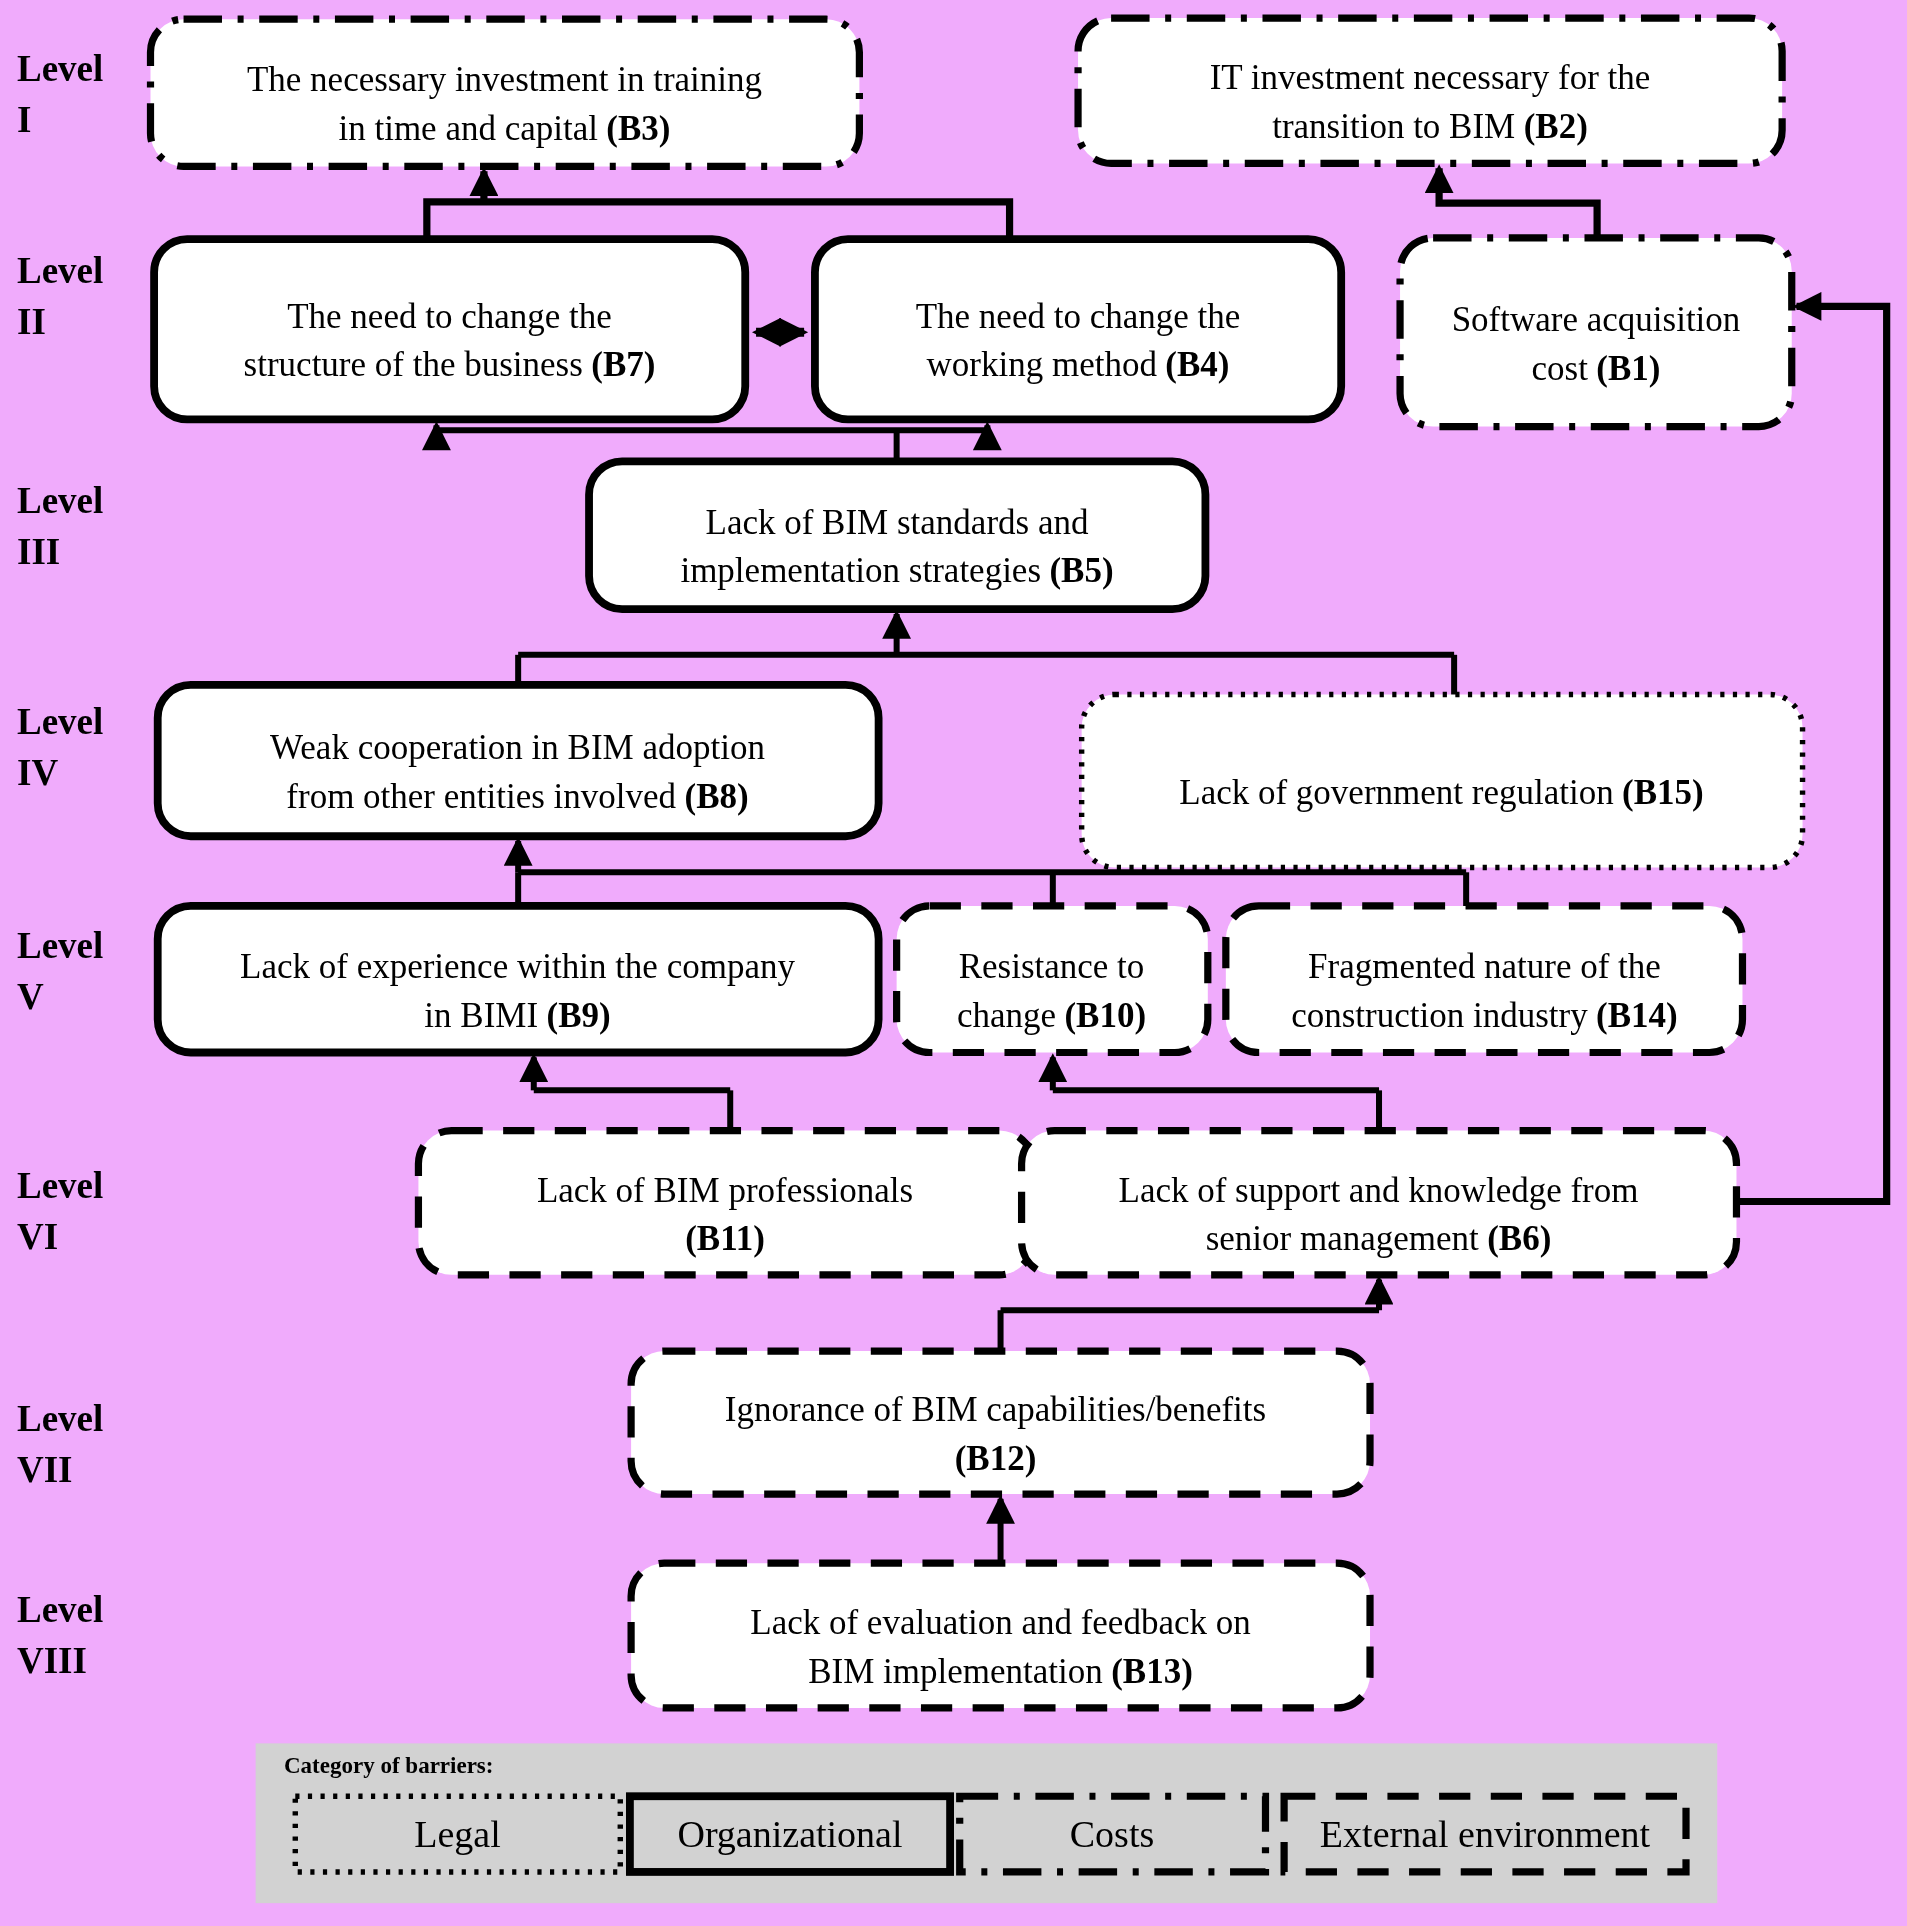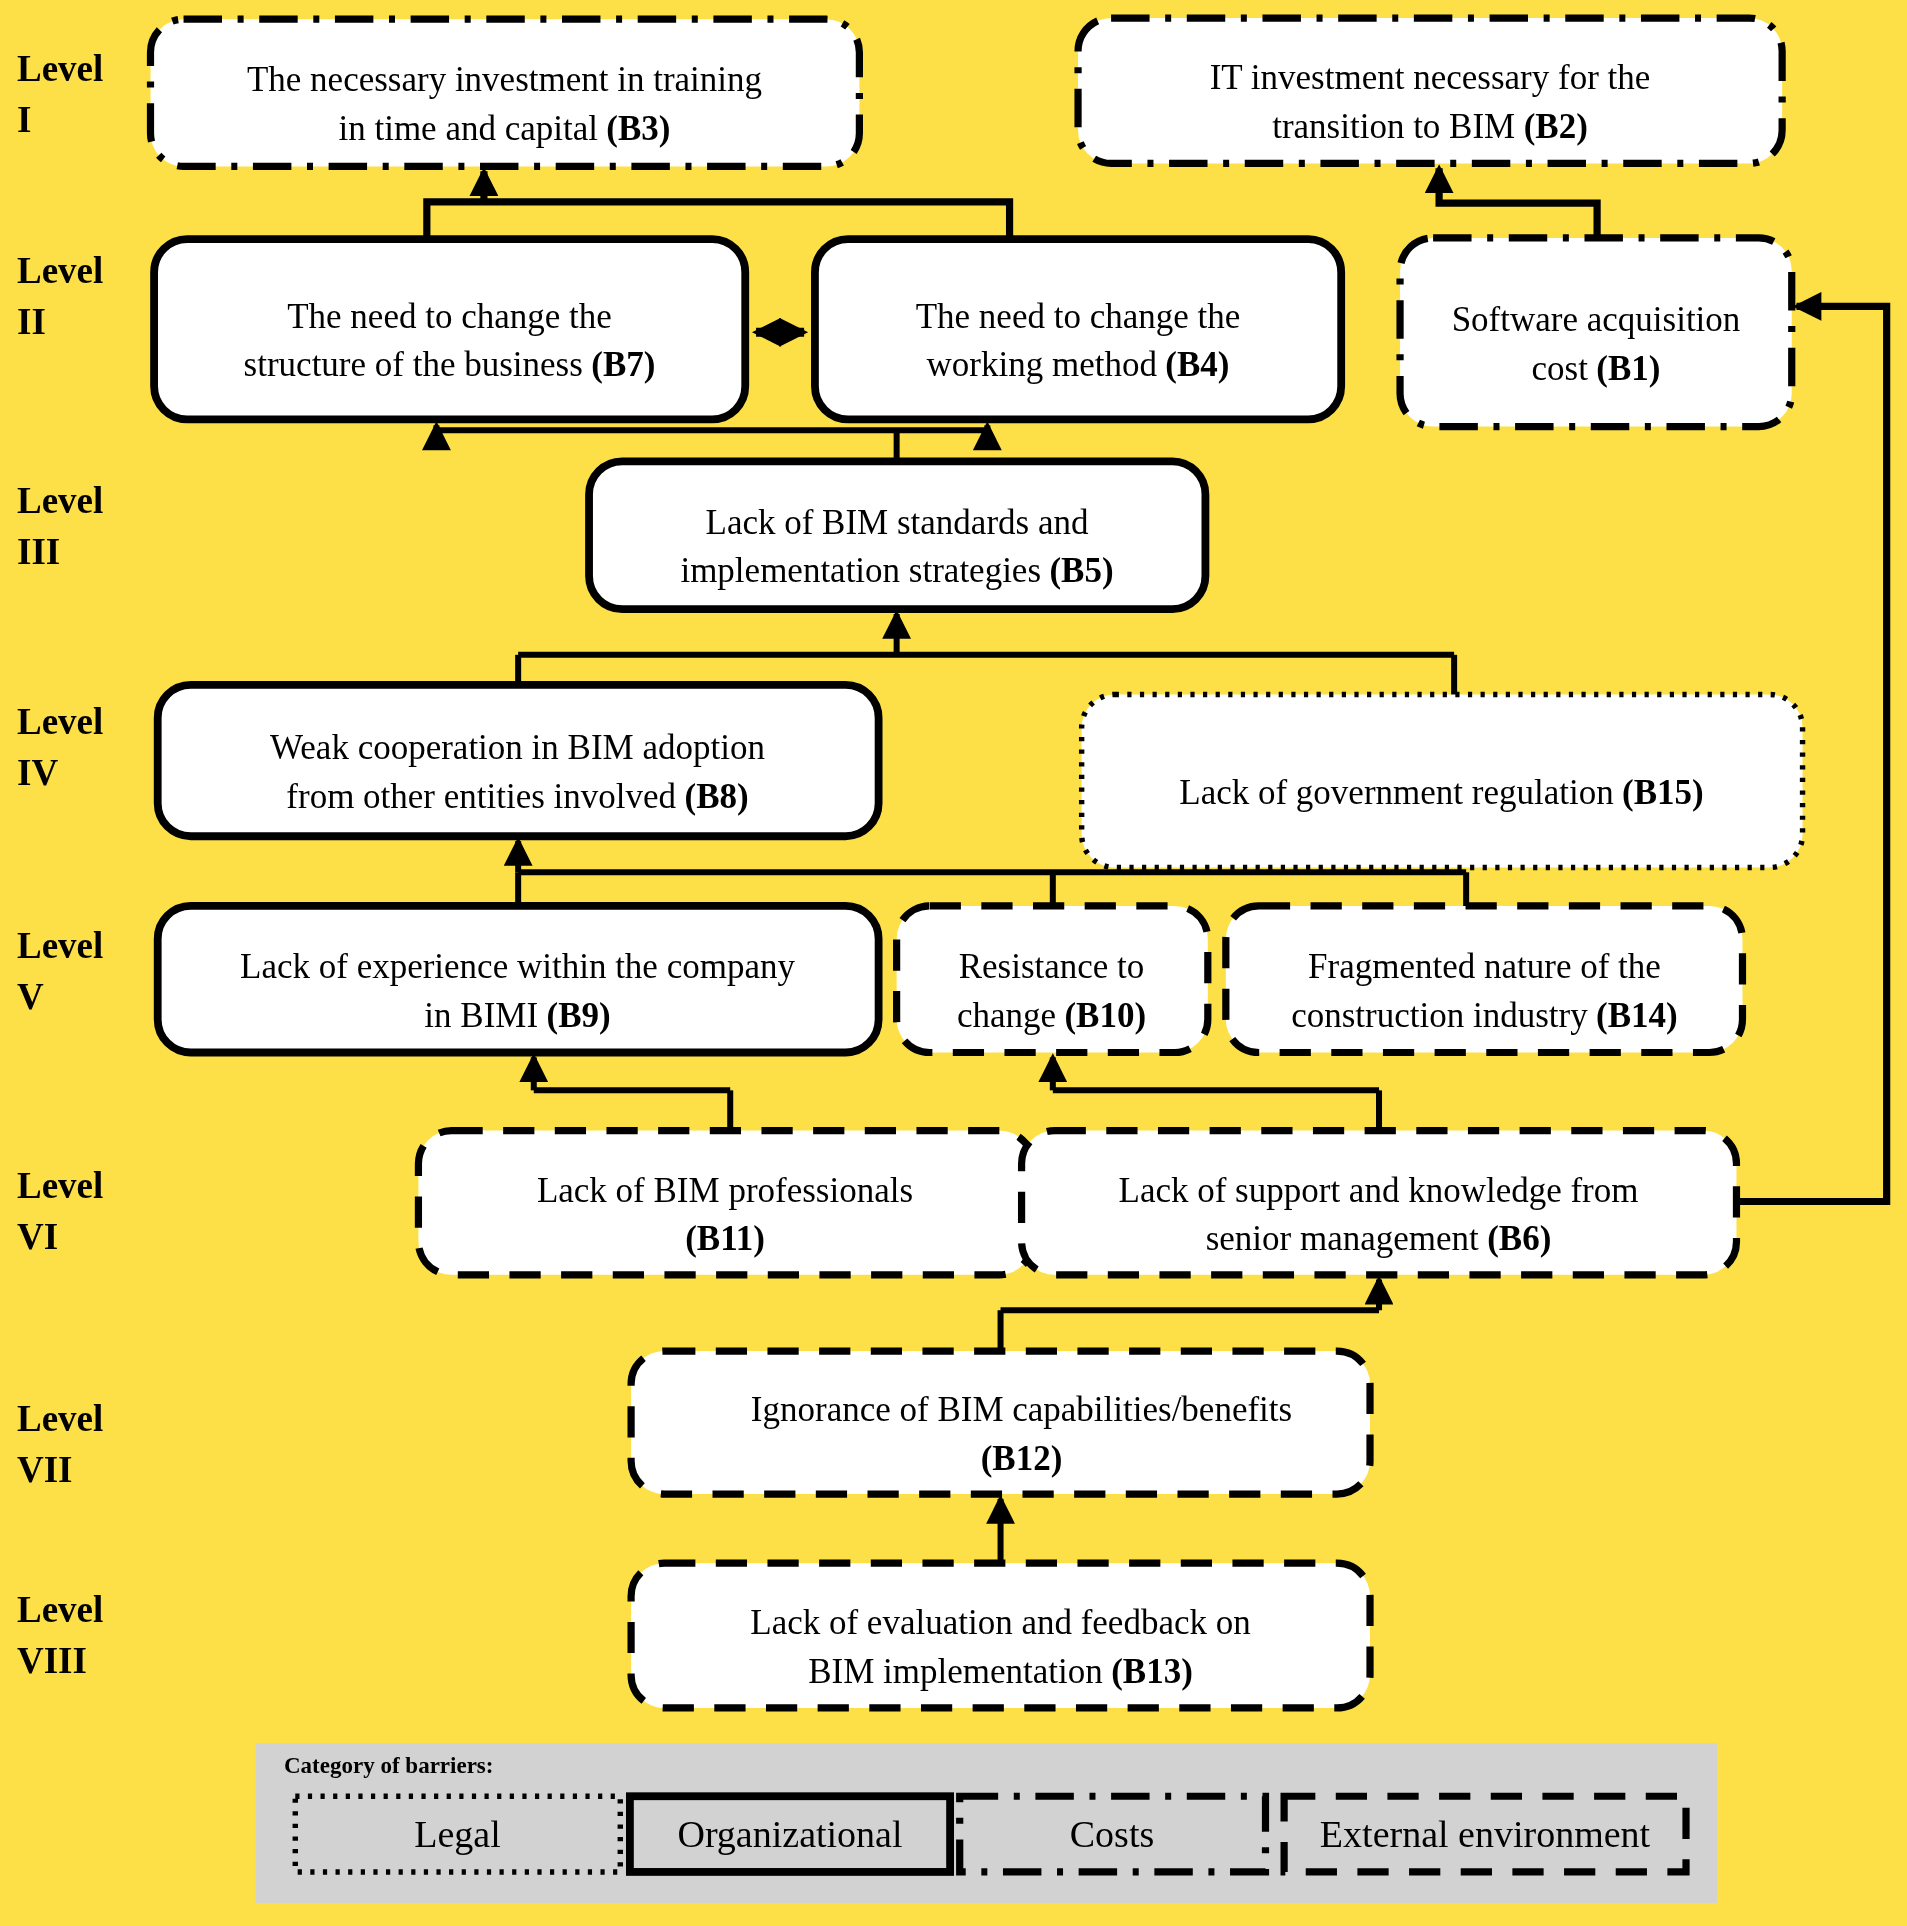--- a/index.html
+++ b/index.html
@@ -1,19 +1,19 @@
 <!DOCTYPE html>
 <html style="font-size:9.6px"><head>
 <meta charset="utf-8">
 <style>
   html,body{margin:0;padding:0;background:#ffffff;}
   .canvas{
     position:relative;
     width:1908px;height:1926px;
-    background:#fde047;
+    background:#f0abfc;
     font-family:"Liberation Serif", serif;
     color:#000;
   }
   svg.layer{position:absolute;left:0;top:0;}
   .node-text{
     position:absolute;
     display:flex;align-items:center;justify-content:center;
     text-align:center;
     font-size:35px;line-height:1.38;
   }
@@ -176,21 +176,21 @@
       <div class="tx"><span>Fragmented nature of the
 construction industry</span><b class="code">(B14)</b></div>
     </div>
   <div class="node-text stack" style="left:418px;top:1131px;width:614px;height:144px">
       <div class="tx"><span>Lack of BIM professionals</span><b class="code">(B11)</b></div>
     </div>
   <div class="node-text" style="left:1021px;top:1131px;width:715px;height:144px">
       <div class="tx"><span>Lack of support and knowledge from
 senior management</span><b class="code">(B6)</b></div>
     </div>
-  <div class="node-text stack" style="left:652px;top:1351px;width:739px;height:143px">
+  <div class="node-text stack" style="left:626px;top:1351px;width:739px;height:143px">
       <div class="tx"><span>Ignorance of BIM capabilities/benefits</span><b class="code">(B12)</b></div>
     </div>
   <div class="node-text" style="left:631px;top:1563px;width:739px;height:145px">
       <div class="tx"><span>Lack of evaluation and feedback on
 BIM implementation</span><b class="code">(B13)</b></div>
     </div>
 
   <div class="legend-title" style="left:284px;top:1753px">Category of barriers:</div>
   <div class="legend-item-text" style="left:295px;top:1796px;width:325px;height:76px">Legal</div>
   <div class="legend-item-text" style="left:630px;top:1796px;width:320px;height:76px">Organizational</div>

